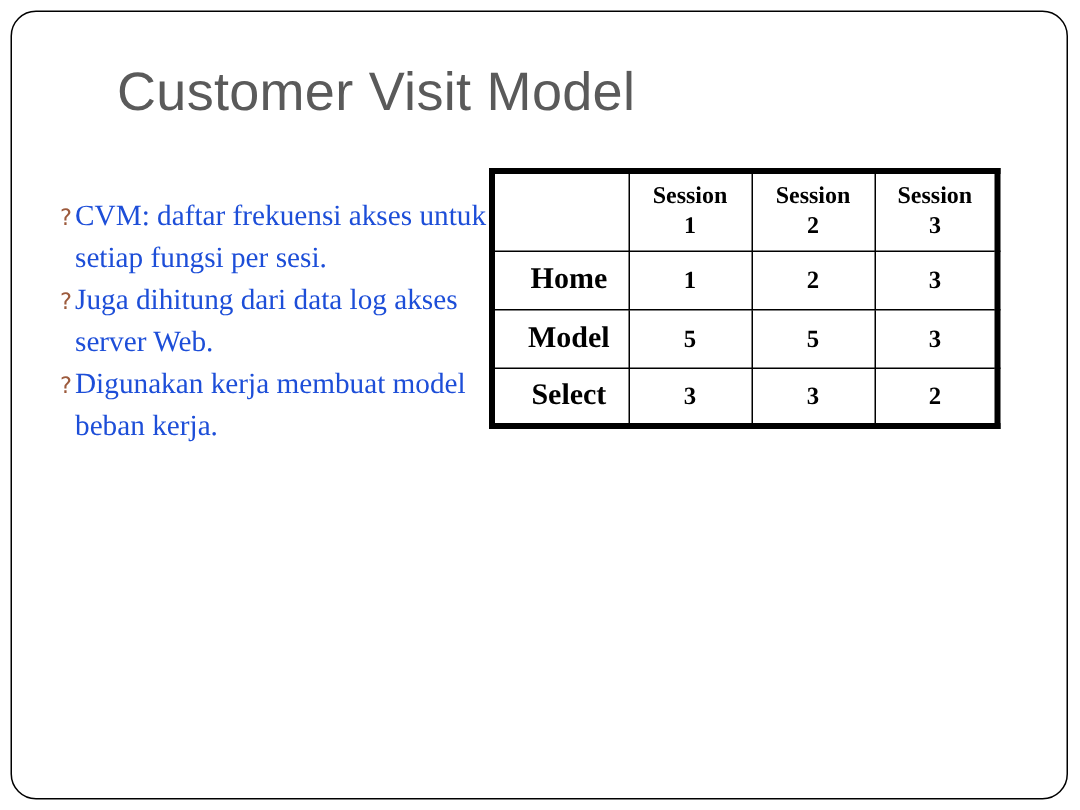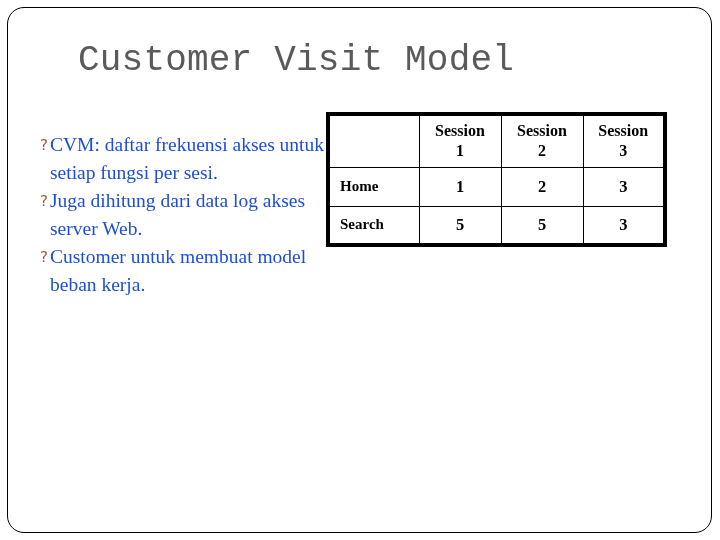--- a/index.html
+++ b/index.html
@@ -32,21 +32,21 @@
     box-sizing: border-box;
     border: 1.3px solid #000000;
     border-radius: 17px;
     pointer-events: none;
   }
 
   #slide-title {
     position: absolute;
     left: 78px;
     top: 40px;
-    font-family: Liberation Mono, monospace;
+    font-family: Liberation Sans, sans-serif;
     font-size: 36px;
     font-weight: 400;
     color: #5a5a5a;
     letter-spacing: 0.2px;
     white-space: nowrap;
   }
 
   
   #body-text {
     position: absolute;
@@ -112,24 +112,24 @@
     vertical-align: middle;
     line-height: 20px;
     height: 53px;
     font-size: 16px;
   }
   table.visit-table th.session-head .s-label { display: block; }
   table.visit-table th.session-head .s-num   { display: block; }
 
   table.visit-table td.row-label {
     width: 91px;
-    text-align: left;
+    text-align: center;
     vertical-align: middle;
     padding-left: 10px;
-    font-size: 15px;
+    font-size: 20px;
   }
   table.visit-table td.val-cell {
     width: 82px;
     text-align: center;
     vertical-align: middle;
     font-size: 16.5px;
   }
 </style>
 </head>
 <body>
@@ -147,21 +147,21 @@
       <span class="bullet-text">CVM: daftar frekuensi akses untuk setiap fungsi per sesi.</span>
     </div>
 
     <div class="bullet-row">
       <span class="bullet-glyph">؟</span>
       <span class="bullet-text">Juga dihitung dari data log akses server Web.</span>
     </div>
 
     <div class="bullet-row">
       <span class="bullet-glyph">؟</span>
-      <span class="bullet-text">Customer untuk membuat model beban kerja.</span>
+      <span class="bullet-text">Digunakan kerja membuat model beban kerja.</span>
     </div>
 
   </div>
 
   <div id="visit-table-wrap">
     <table class="visit-table">
       <thead>
         <tr>
           <th class="corner-cell"></th>
           <th class="session-head">
@@ -182,28 +182,34 @@
 
         <tr>
           <td class="row-label">Home</td>
           <td class="val-cell">1</td>
           <td class="val-cell">2</td>
           <td class="val-cell">3</td>
         </tr>
 
 
         <tr>
-          <td class="row-label">Search</td>
+          <td class="row-label">Model</td>
           <td class="val-cell">5</td>
           <td class="val-cell">5</td>
           <td class="val-cell">3</td>
         </tr>
 
 
 
 
 
+        <tr>
+          <td class="row-label">Select</td>
+          <td class="val-cell">3</td>
+          <td class="val-cell">3</td>
+          <td class="val-cell">2</td>
+        </tr>
 
       </tbody>
     </table>
   </div>
 
 </div>
 
 </body></html>

